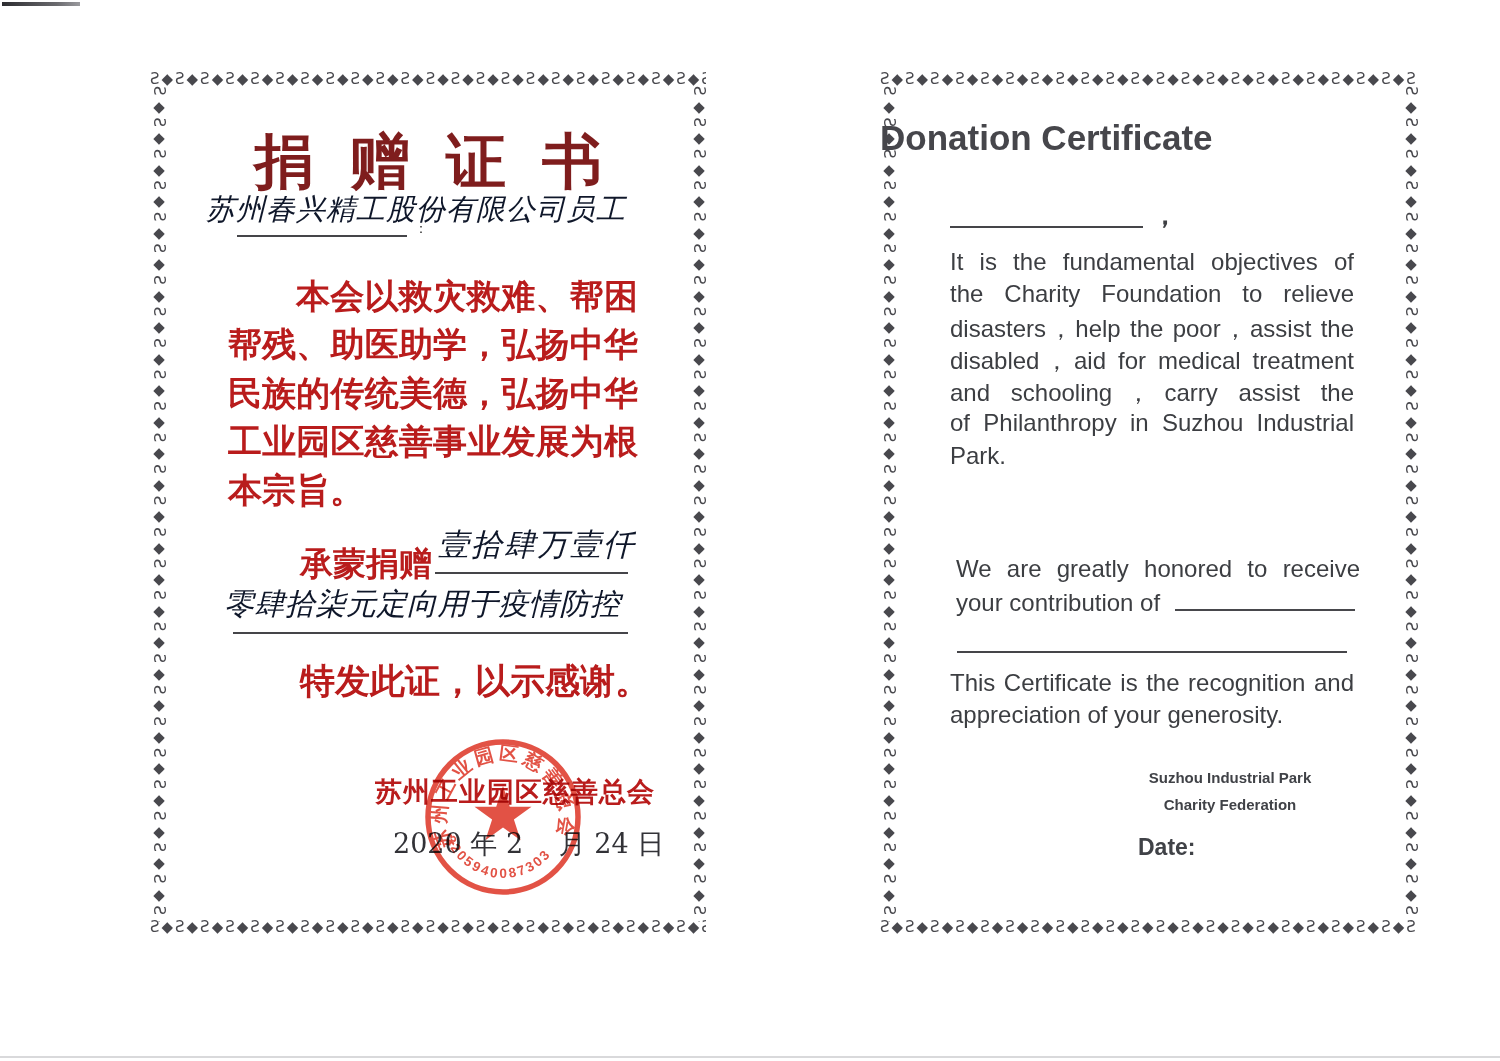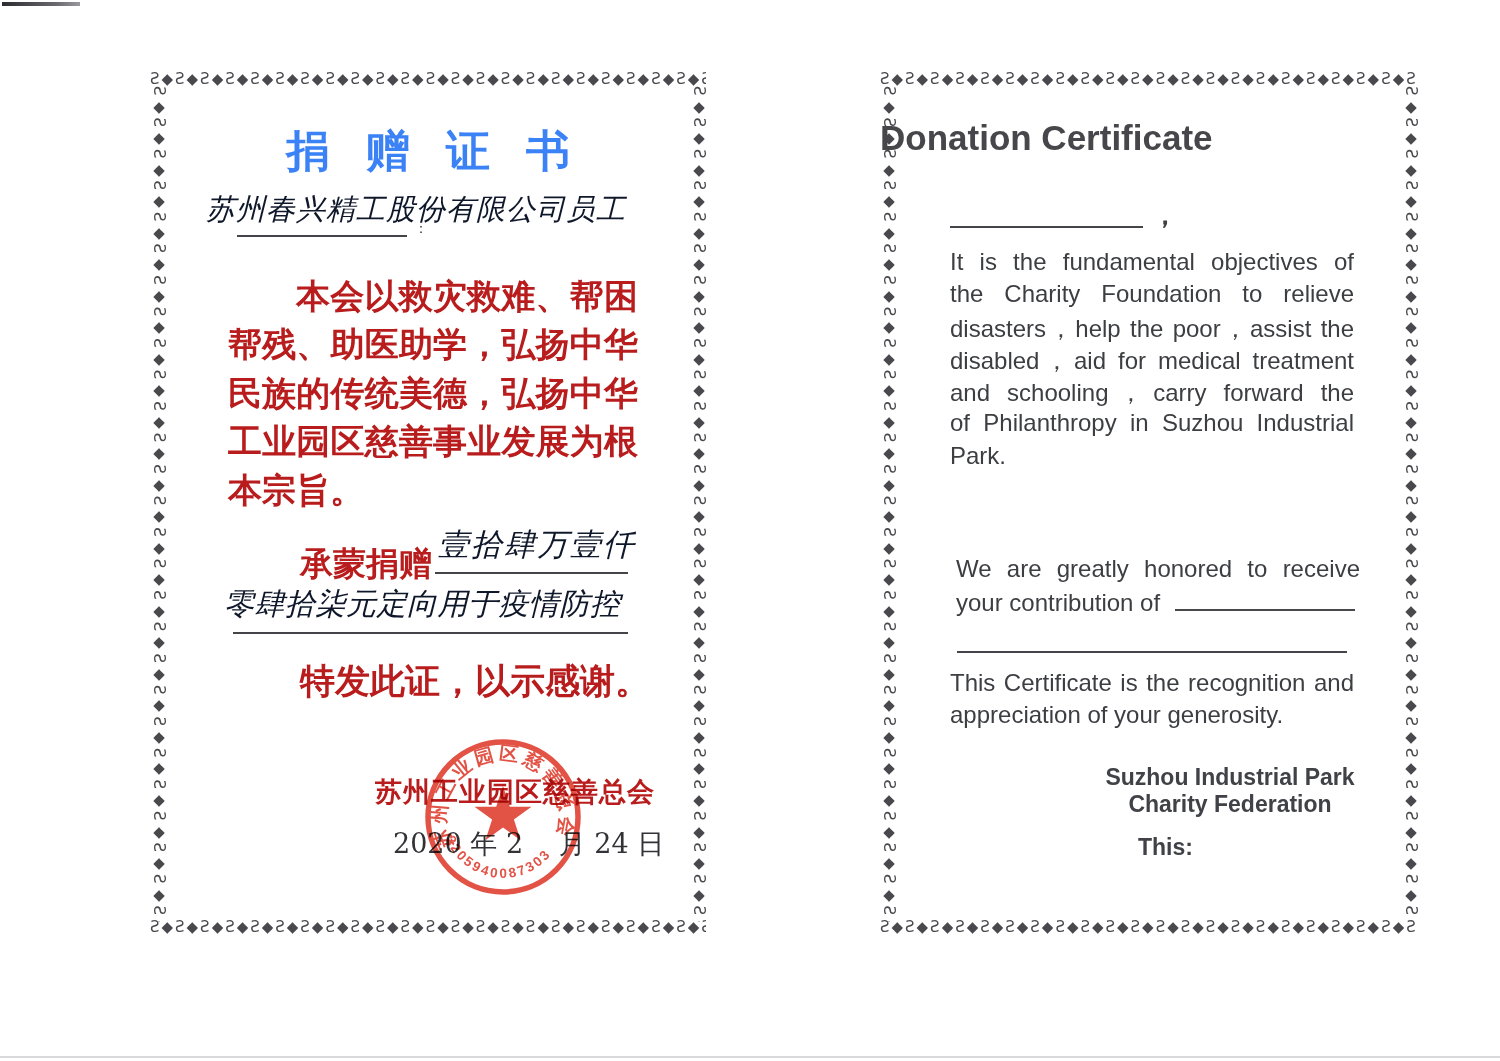--- a/index.html
+++ b/index.html
@@ -19,23 +19,23 @@
   .bord-h { left:0; right:0; height:16px; }
   .bord-top { top:0; } .bord-bottom { bottom:0; }
   .bord-v { top:14px; bottom:14px; width:16px; writing-mode:vertical-rl; }
   .bord-left { left:0; } .bord-right { right:0; }
 
   .abs { position:absolute; }
   .cjk { color:#b91c1c; }
   .en  { color:#3e4044; }
 
   
-  .title-cn { left:0; right:0; top:50px; text-align:center; font-size:44px;
+  .title-cn { left:0; right:0; top:50px; text-align:center; font-size:60px;
               font-weight:700; letter-spacing:36px; padding-left:36px;
-              font-family:"DejaVu Serif", serif; color:#3b82f6; }
+              font-family:"DejaVu Serif", serif; color:#7f1d1d; }
   .hand { font-family:"DejaVu Serif", serif; font-style:italic; color:#0f172a; }
   .recipient { left:56px; top:118px; font-size:29px; letter-spacing:1px; }
   .uline { border-top:2px solid #454549; height:0; }
   .body-cn { left:78px; top:202px; width:410px; font-size:34px; font-weight:600; }
   .body-cn .ln { height:48.4px; text-align:justify; text-align-last:justify; }
   .body-cn .ln.last { text-align-last:left; }
   .body-cn .ln.first { text-indent:68px; }
   .bold-cn { font-weight:700; }
   .org-cn { left:225px; top:702px; font-size:27px; font-weight:600; letter-spacing:1px; }
   .date-cn { left:243px; top:754px; font-size:27px; white-space:pre;
@@ -43,21 +43,21 @@
   .stamp { left:268px; top:660px; width:170px; height:170px;
            mix-blend-mode:multiply; opacity:.93; }
 
   
   .title-en { left:0; right:0; top:46px; text-align:left; font-size:35px;
               font-weight:700; color:#46464b; }
   .para { width:404px; font-size:24px; color:#3c3e42; }
   .para .ln { height:32.3px; text-align:justify; text-align-last:justify; }
   .para .ln.last { text-align-last:left; }
   .blank { display:inline-block; border-bottom:2px solid #48484c; }
-  .sig-en { left:150px; width:400px; top:692px; text-align:center; font-size:23px;
+  .sig-en { left:150px; width:400px; top:692px; text-align:center; font-size:15px;
             font-weight:700; line-height:27px; color:#404247; }
   .date-en { left:258px; top:762px; font-size:23px; font-weight:700; color:#404247; }
 
   
   .scan-bar { left:2px; top:2px; width:78px; height:4px;
               background:linear-gradient(90deg,#2c2c30,#6a6a6e 70%,#9a9a9e); }
   .scan-bottom { left:0; right:0; bottom:3px; height:2px; background:#d9d9db; }
   .colon-mark { font-size:14px; color:#3a3a3a; }
 </style>
 </head>
@@ -121,21 +121,21 @@
     <div class="abs title-en">Donation Certificate</div>
 
     <div class="abs uline" style="left:70px; top:154px; width:193px;"></div>
     <div class="abs en" style="left:272px; top:126px; font-size:26px; font-weight:700;">，</div>
 
     <div class="abs para" style="left:70px; top:176px;">
       <div class="ln">It is the fundamental objectives of</div>
       <div class="ln">the Charity Foundation to relieve</div>
       <div class="ln">disasters，help the poor，assist the</div>
       <div class="ln">disabled，aid for medical treatment</div>
-      <div class="ln">and schooling，carry forward the</div>
+      <div class="ln">and schooling，carry assist the</div>
       <div class="ln">of Philanthropy in Suzhou Industrial</div>
       <div class="ln last">Park.</div>
     </div>
 
     <div class="abs para" style="left:76px; top:483px;">
       <div class="ln">We are greatly honored to receive</div>
       <div class="ln last">
         <span>your contribution of</span>
         <span class="blank" style="width:180px; height:24px; margin-left:8px;"></span>
       </div>
@@ -146,17 +146,17 @@
     <div class="abs para" style="left:70px; top:597px;">
       <div class="ln">This Certificate is the recognition and</div>
       <div class="ln last">appreciation of your generosity.</div>
     </div>
 
     <div class="abs sig-en">
       <div>Suzhou Industrial Park</div>
       <div>Charity Federation</div>
     </div>
 
-    <div class="abs date-en">This:</div>
+    <div class="abs date-en">Date:</div>
   </div>
 
   <div class="abs scan-bottom"></div>
 </div>
 
 </body></html>

